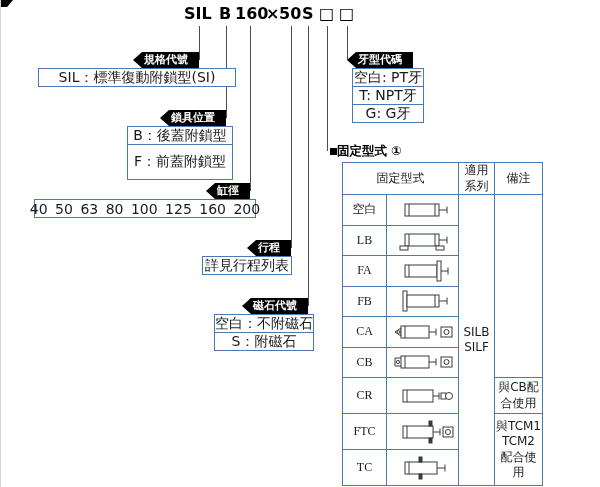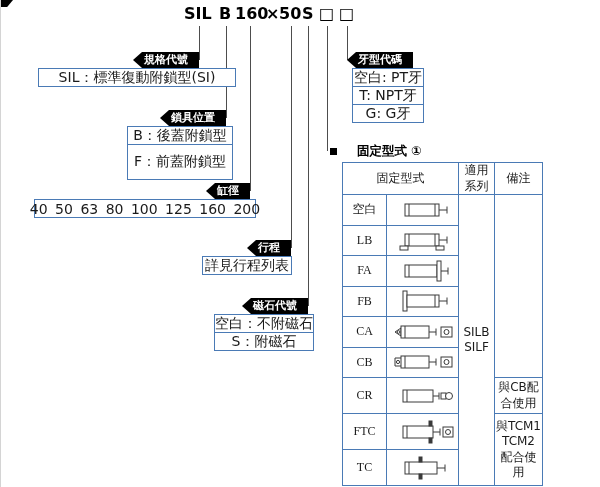--- a/index.html
+++ b/index.html
@@ -9,21 +9,21 @@
           clip-path:polygon(0 0,100% 0,55% 100%,0 100%);}
   .edge{position:absolute;left:0;top:0;width:1px;height:487px;background:#d4d4d4;}
   .title-part{position:absolute;top:4px;font-size:16px;font-weight:bold;color:#000;}
   .vline{position:absolute;width:1px;background:#4d4d4d;}
   .ribbon{position:absolute;height:16px;background:#000;color:#fff;font-size:11px;font-weight:bold;
           line-height:16px;text-align:left;padding-left:11px;box-sizing:border-box;
           clip-path:polygon(0 50%,9px 0,100% 0,100% 100%,9px 100%);}
   .optbox{position:absolute;border:1px solid #4a7ab5;background:#fff;font-size:14px;color:#1a1a1a;
           box-sizing:border-box;display:flex;align-items:center;justify-content:center;white-space:nowrap;}
   .optbox.num{word-spacing:3px;}
-  .mount-heading{position:absolute;left:330px;top:143px;display:flex;align-items:center;gap:20px;
+  .mount-heading{position:absolute;left:330px;top:143px;display:flex;align-items:center;gap:0;
           font-size:12.5px;font-weight:bold;color:#000;}
   .bullet{width:7px;height:7px;background:#000;display:inline-block;}
   table.mt{position:absolute;left:342px;top:162px;width:200px;height:324px;border-collapse:collapse;table-layout:fixed;}
   table.mt td,table.mt th{border:1px solid #4a7ab5;font-weight:normal;font-size:12px;color:#1a1a1a;padding:0;
           text-align:center;vertical-align:middle;}
   table.mt th{height:30px;}
   td.code{padding-left:5px;text-align:left;font-family:Liberation Serif, serif;}
   td.series,td.remark,th.h-series{font-size:11px;line-height:1.3;}
   .pre{white-space:pre-line;}
   svg.ic{display:block;margin:0 auto;}

